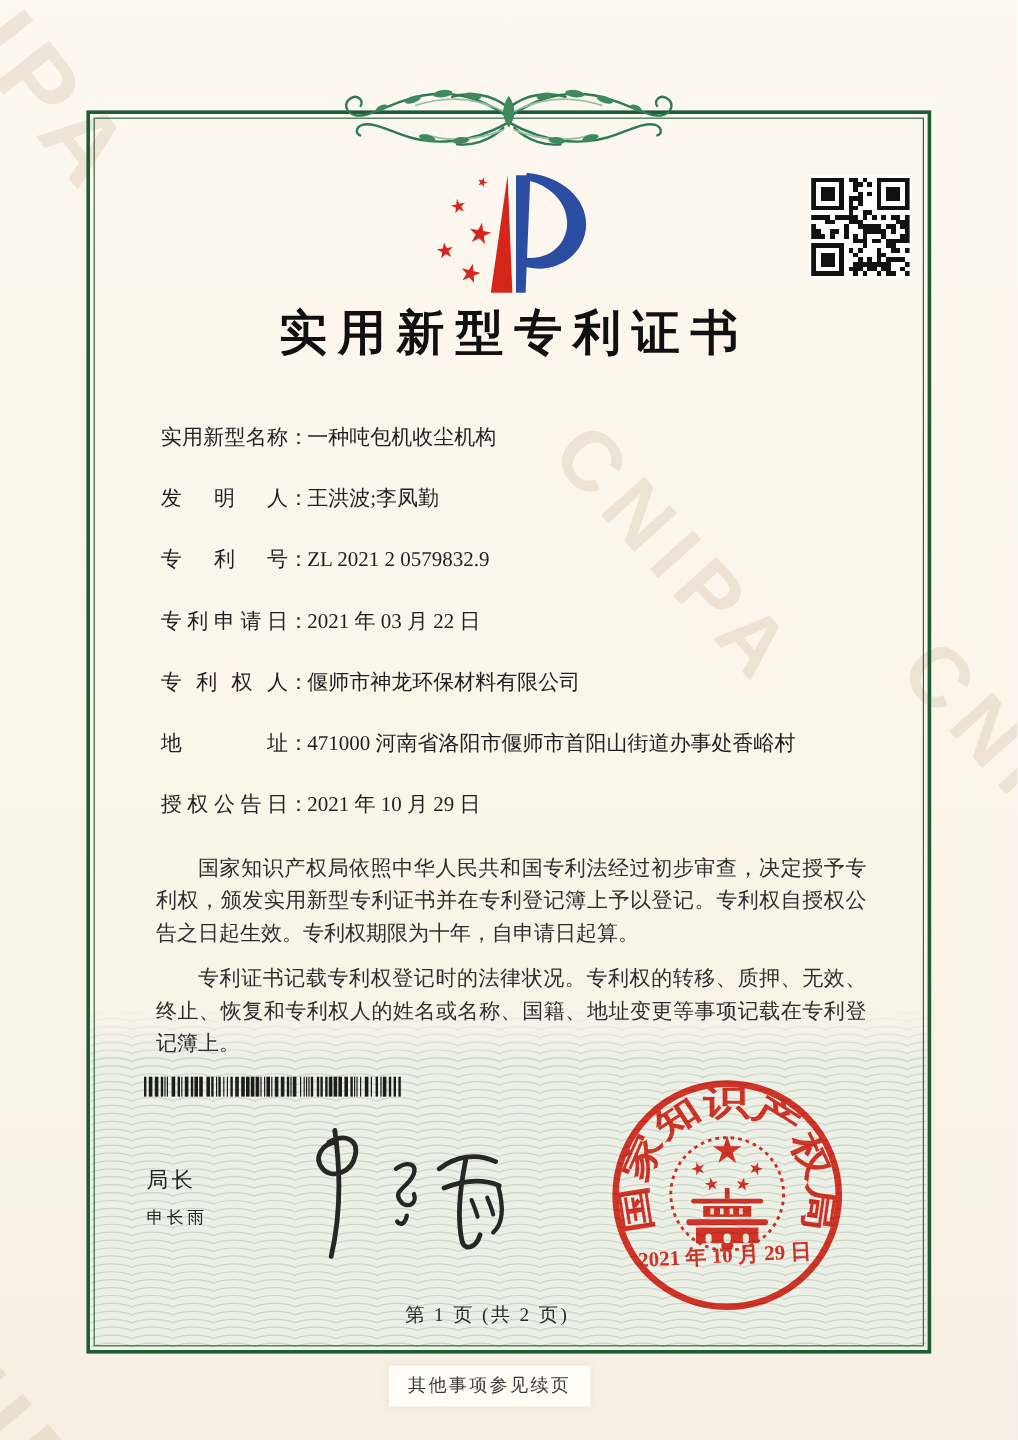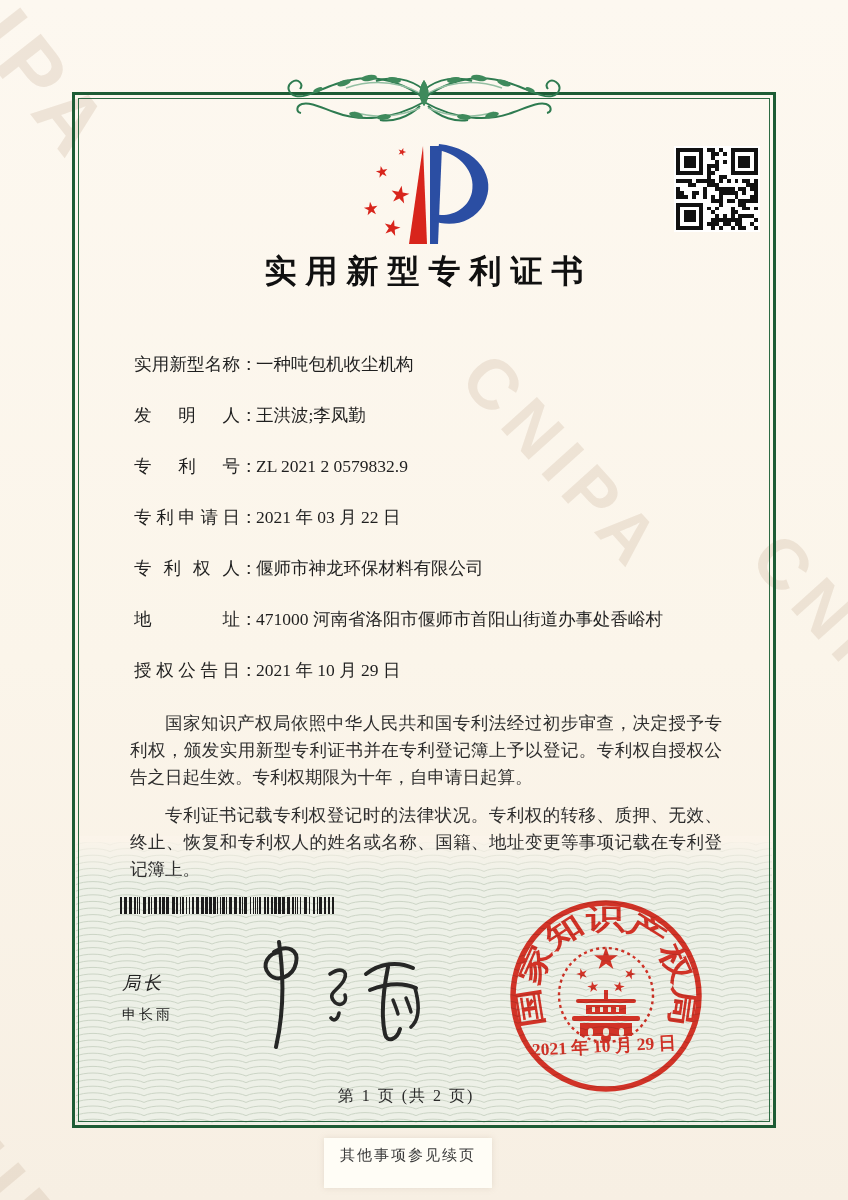--- a/index.html
+++ b/index.html
@@ -23,21 +23,21 @@
     content:"";position:absolute;left:3px;top:3px;right:3px;bottom:3px;
     border:1px solid #2e6b44;
   }
   .ornament{position:absolute;left:274px;top:68px;width:300px;height:64px;}
   
   .cert-no{position:absolute;left:118px;top:148px;font-size:17px;letter-spacing:1.5px;color:#1e1e1e;}
   .logo{position:absolute;left:338px;top:138px;width:176px;height:114px;}
   .qr{position:absolute;left:676px;top:148px;width:82px;height:82px;background:#fff;box-shadow:0 0 0 2px #fff;}
   .title{
     position:absolute;left:0;top:250px;width:100%;text-align:center;
-    font-size:32px;font-weight:bold;letter-spacing:9px;color:#101010;
+    font-size:40px;font-weight:bold;letter-spacing:9px;color:#101010;
     text-indent:9px;
   }
   
   .fields{position:absolute;left:120px;top:352px;width:616px;font-size:17.5px;}
   .frow{position:absolute;left:0;white-space:nowrap;margin-left:14px;}
   .flabel{
     display:inline-block;width:106px;text-align:justify;text-align-last:justify;
     vertical-align:top;color:#1f1f1f;
   }
   .fcolon{display:inline-block;width:16px;}
@@ -50,30 +50,30 @@
   }
   .body-text p{margin:12px;text-indent:2em;}
   
   .band{position:absolute;left:76px;top:842px;width:696px;height:282px;}
   .band-fade{
     position:absolute;left:76px;top:836px;width:696px;height:46px;
     background:linear-gradient(180deg,#fbf4ea 0%,rgba(251,244,234,0) 100%);
   }
   
   .barcode{position:absolute;left:120px;top:897px;width:216px;height:17px;}
-  .director-title{position:absolute;left:122px;top:971px;font-size:18px;letter-spacing:3px;color:#222;font-style:italic;}
+  .director-title{position:absolute;left:122px;top:971px;font-size:18px;letter-spacing:3px;color:#222;}
   .director-name{position:absolute;left:122px;top:1006px;font-size:14px;letter-spacing:3px;color:#222;}
   .signature{position:absolute;left:238px;top:940px;width:210px;height:112px;}
   .seal{position:absolute;left:505px;top:895px;width:202px;height:202px;opacity:.93;mix-blend-mode:multiply;}
   .page-info{
     position:absolute;left:76px;top:1086px;width:660px;text-align:center;
     font-size:16px;letter-spacing:2px;color:#2b2b2b;
   }
   .cont-note{
-    position:absolute;left:324px;top:1138px;width:168px;height:50px;line-height:34px;
+    position:absolute;left:324px;top:1138px;width:168px;height:34px;line-height:34px;
     background:#fffdf6;text-align:center;font-size:15px;letter-spacing:2px;color:#3a3a3a;
     box-shadow:0 0 6px rgba(180,160,140,.25);
   }
 </style>
 </head>
 <body>
 
 <div class="page">
 
   <div class="wm" style="left:-55px;top:-120px;font-size:84px;transform:rotate(52deg);">CNIPA</div>

